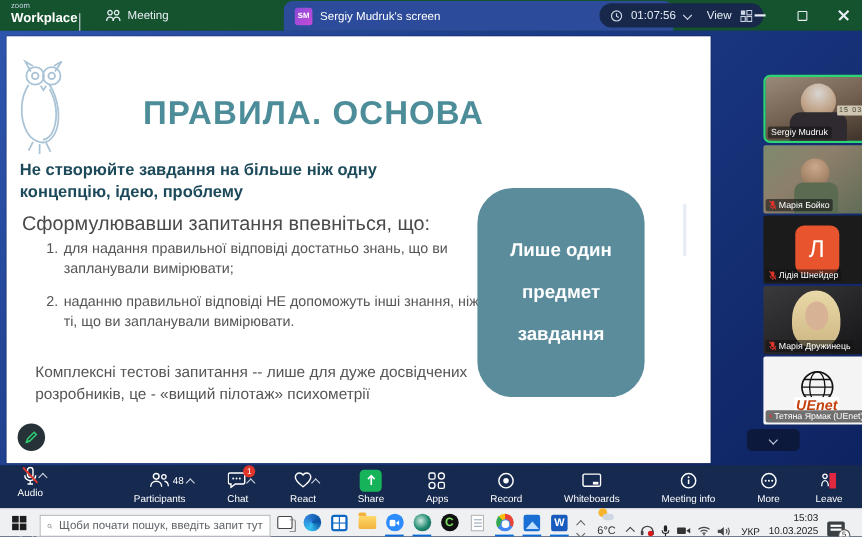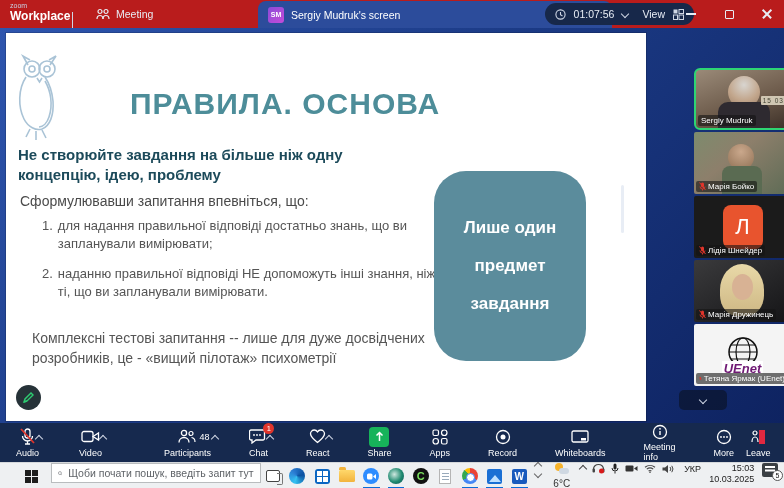--- a/index.html
+++ b/index.html
@@ -1,20 +1,20 @@
 <!DOCTYPE html>
 <html><head>
 <meta charset="utf-8">
 <style>
   html,body{margin:0;padding:0;background:#000;}
   *{box-sizing:border-box;font-family:"Liberation Sans",sans-serif;}
   .screen{position:relative;width:784px;height:488px;overflow:hidden;background:#122a63;}
 
   
-  .titlebar{position:absolute;top:0;left:0;right:0;height:28px;background:#b91c1c;display:flex;align-items:center;}
+  .titlebar{position:absolute;top:0;left:0;right:0;height:28px;background:#14532d;display:flex;align-items:center;}
   .brand{position:absolute;left:10px;top:2px;line-height:1;color:#fff;}
   .brand .z{font-size:7px;color:#c7d2e4;display:block;}
   .brand .w{font-size:12px;font-weight:bold;display:block;margin-top:1px;}
   .brand-caret{position:absolute;left:72px;top:12px;}
   .caret-dn{width:6px;height:6px;border-left:1.5px solid #cfd6e4;border-bottom:1.5px solid #cfd6e4;transform:rotate(-45deg);}
   .caret-up{width:6px;height:6px;border-left:1.5px solid #cfd6e4;border-top:1.5px solid #cfd6e4;transform:rotate(45deg);}
   .tab-meeting{position:absolute;left:96px;top:0;height:28px;display:flex;align-items:center;gap:6px;color:#e8edf5;font-size:10.5px;}
   .tab-active{position:absolute;left:258px;top:1px;width:354px;height:27px;background:#2c4c9b;border-radius:8px 8px 0 0;display:flex;align-items:center;padding:0 10px;gap:7px;color:#fff;font-size:10.5px;}
   .sm-badge{width:16px;height:16px;border-radius:3px;background:linear-gradient(135deg,#8a4bd8,#c54bd8);color:#fff;font-size:7px;font-weight:bold;display:flex;align-items:center;justify-content:center;}
   .tab-ellipsis{margin-left:auto;width:15px;height:15px;border:1px solid #cfd6e4;border-radius:50%;display:flex;align-items:center;justify-content:center;gap:1.5px;}
@@ -28,21 +28,21 @@
   .wc-close i,.wc-close b{position:absolute;width:12px;height:1.6px;background:#e8edf5;left:5px;top:10px;}
   .wc-close i{transform:rotate(45deg);} .wc-close b{transform:rotate(-45deg);}
 
   
   .main{position:absolute;top:28px;left:0;right:0;bottom:65px;background:linear-gradient(135deg,#2e55ae 0%,#1b3a85 45%,#0e2361 100%);}
   .slide{position:absolute;left:6px;top:5px;width:640px;height:388px;background:#fff;box-shadow:0 0 0 1px rgba(0,0,0,.15);}
 
   .owl{position:absolute;left:10px;top:18px;}
   .slide-title{position:absolute;left:80px;top:34px;font-size:30px;font-weight:bold;color:#4d8d99;letter-spacing:1px;margin-left:44px;}
   .slide-heading{position:absolute;left:12px;top:112px;width:410px;font-size:15px;font-weight:bold;color:#1c4a5a;line-height:1.35;}
-  .slide-intro{position:absolute;left:14px;top:160px;font-size:14px;color:#4a4a4a;}
+  .slide-intro{position:absolute;left:14px;top:160px;font-size:18px;color:#4a4a4a;}
   .slide-list{position:absolute;left:36px;top:184px;width:400px;font-size:13px;color:#555;}
   .slide-list .li{display:flex;gap:5px;margin-bottom:13px;line-height:1.35;}
   .slide-footer{position:absolute;left:26px;top:296px;width:425px;font-size:14px;color:#555;line-height:1.4;}
   .callout{position:absolute;left:428px;top:138px;width:152px;height:190px;background:#5b8c9c;border-radius:32px;display:flex;flex-direction:column;align-items:center;justify-content:center;gap:18px;color:#fff;font-weight:bold;font-size:17px;}
   .annot-btn{position:absolute;left:10px;top:352px;width:25px;height:25px;border-radius:50%;background:#263238;display:flex;align-items:center;justify-content:center;}
   .scroll-hint{position:absolute;left:621px;top:157px;width:3px;height:48px;background:#e8edf5;border-radius:2px;}
 
   
   .ptiles{position:absolute;right:33px;top:40px;width:97px;}
   .tile{position:relative;width:97px;height:62px;margin-bottom:2px;background:#222;overflow:hidden;border-radius:2px;margin-left:40px;}
@@ -56,38 +56,38 @@
   .v2{background:linear-gradient(140deg,#7d8b6d 0%,#8d7f6b 40%,#5d6b55 100%);}
   .v2 .h1{left:34px;top:12px;width:26px;height:26px;background:radial-gradient(circle at 50% 30%,#caa88c 0%,#9a7a5e 80%);}
   .v2 .b1{position:absolute;left:28px;top:34px;width:40px;height:28px;border-radius:8px 8px 0 0;background:#5a6b52;}
   .v3{background:#1b1b1b;display:flex;align-items:center;justify-content:center;}
   .v3 .letter{width:40px;height:44px;border-radius:8px;background:#e8542e;color:#fff;font-size:22px;display:flex;align-items:center;justify-content:center;}
   .v4{background:linear-gradient(150deg,#3a3a3c,#141416);display:flex;align-items:flex-end;justify-content:center;}
   .v4 .hair{position:absolute;left:26px;top:4px;width:44px;height:52px;border-radius:50% 50% 40% 40%;background:linear-gradient(180deg,#e9d9a8,#cdb784);}
   .v4 .face{position:absolute;left:38px;top:14px;width:21px;height:26px;border-radius:50%;background:#d8b294;}
   .v5{background:#f4f4f4;display:flex;align-items:center;justify-content:center;}
   .uenet{display:flex;flex-direction:column;align-items:center;}
-  .uenet .txt{font-size:13px;font-weight:bold;font-style:italic;color:#701a75;margin-top:-8px;background:#fff;padding:0 2px;}
+  .uenet .txt{font-size:13px;font-weight:bold;font-style:italic;color:#c2410c;margin-top:-8px;background:#fff;padding:0 2px;}
   .more-tile{width:48px;height:20px;margin:4px auto 0;background:rgba(10,15,25,.55);border-radius:5px;display:flex;align-items:center;justify-content:center;}
 
   
   .controls{position:absolute;left:0;right:0;bottom:26px;height:39px;background:#16294e;display:flex;align-items:stretch;color:#fff;}
   .cbtn{display:flex;flex-direction:column;align-items:center;justify-content:center;gap:2px;padding:0 6px;position:relative;}
   .cbtn .lab{font-size:9px;color:#fff;}
   .cbtn .ico{height:18px;display:flex;align-items:center;justify-content:center;position:relative;}
   .cbtn .chev{position:absolute;right:-6px;top:8px;}
-  .grp-left{display:flex;margin-left:10px;gap:28px;}
+  .grp-left{display:flex;margin-left:10px;gap:28px;flex-direction:column;}
   .grp-mid{display:flex;flex:1;justify-content:center;gap:26px;margin-left:50px;}
   .grp-right{display:flex;margin-right:12px;margin-left:auto;}
   .badge-red{position:absolute;top:-5px;right:-7px;background:#e0352b;color:#fff;font-size:7.5px;min-width:11px;height:11px;border-radius:6px;display:flex;align-items:center;justify-content:center;padding:0 2px;}
   .pcount{font-size:9px;color:#fff;position:absolute;right:-13px;top:4px;}
   .share-sq{width:20px;height:20px;border-radius:4px;background:#17b35a;display:flex;align-items:center;justify-content:center;}
 
   
-  .taskbar{position:absolute;left:0;right:0;bottom:0;height:26px;background:#eef0f2;border-top:1px solid #d5d8db;display:flex;align-items:flex-start;padding-left:15px;}
+  .taskbar{position:absolute;left:0;right:0;bottom:0;height:26px;background:#eef0f2;border-top:1px solid #d5d8db;display:flex;align-items:flex-end;}
   .tb-start{width:34px;height:26px;display:flex;align-items:center;justify-content:center;}
   .winlogo{display:grid;grid-template-columns:6px 6px;grid-template-rows:6px 6px;gap:1px;}
   .winlogo i{background:#1d1d1d;}
   .tb-search{width:210px;height:20px;background:#fff;border:1px solid #b9bcbe;display:flex;align-items:center;gap:6px;padding:0 6px;margin-left:2px;}
   .tb-search .ph{font-size:10.5px;color:#5f6368;white-space:nowrap;}
   .tb-icon{width:25px;height:26px;display:flex;align-items:center;justify-content:center;position:relative;}
   .tb-icon.run::after{content:"";position:absolute;bottom:0;left:4px;right:4px;height:2px;background:#0a6cd6;}
   .tv{width:14px;height:12px;border:1.5px solid #444;border-radius:2px;position:relative;background:#fff;}
   .tv::after{content:"";position:absolute;right:-4px;top:2px;width:5px;height:10px;border:1.5px solid #777;border-left:none;border-radius:0 2px 2px 0;}
   .edge{width:16px;height:16px;border-radius:50%;background:conic-gradient(from 200deg,#35c1f1,#2b7cd3,#0a50a0,#35c1f1);}

